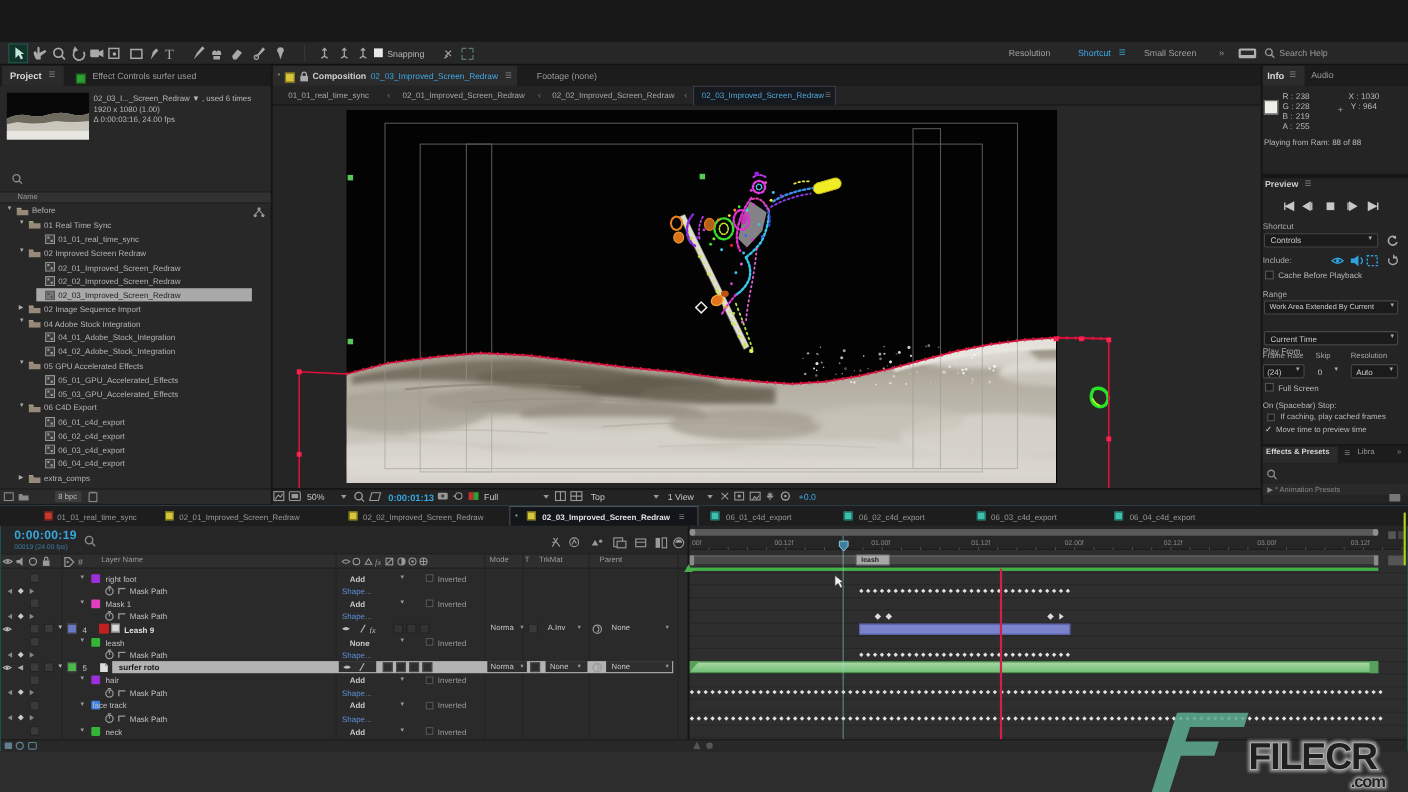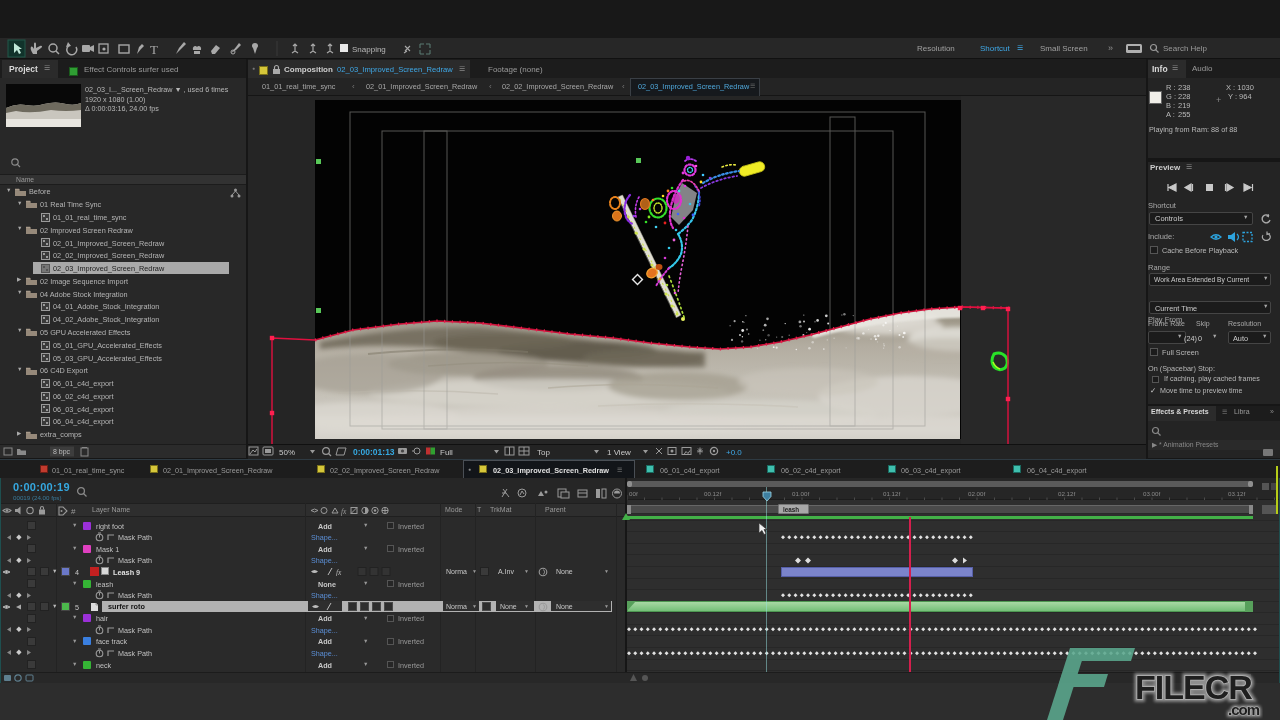--- a/index.html
+++ b/index.html
@@ -544,21 +544,21 @@
 <div class="t" style="left:1154px;top:275.5px;font-size:6.7px;color:#cccccc;font-weight:normal;">Work Area Extended By Current</div>
 <div class="t" style="left:1263px;top:275px;font-size:5.5px;color:#aaa;font-weight:normal;">▼</div>
 <div class="t" style="left:1148px;top:291px;font-size:7.5px;color:#a8a8a8;font-weight:normal;margin-top:24px;">Play From</div>
 <div class="ab" style="left:1149px;top:301px;width:122px;height:13px;background:#1b1b1b;border:1px solid #454545;border-radius:2px;"></div>
 <div class="t" style="left:1155px;top:303.5px;font-size:7.3px;color:#cccccc;font-weight:normal;">Current Time</div>
 <div class="t" style="left:1263px;top:303px;font-size:5.5px;color:#aaa;font-weight:normal;">▼</div>
 <div class="t" style="left:1148px;top:320px;font-size:7px;color:#a8a8a8;font-weight:normal;">Frame Rate</div>
 <div class="t" style="left:1196px;top:320px;font-size:7px;color:#a8a8a8;font-weight:normal;">Skip</div>
 <div class="t" style="left:1228px;top:320px;font-size:7px;color:#a8a8a8;font-weight:normal;">Resolution</div>
 <div class="ab" style="left:1148px;top:331px;width:38px;height:13px;background:#1b1b1b;border:1px solid #454545;border-radius:2px;"></div>
-<div class="t" style="left:1152px;top:333.5px;font-size:7.3px;color:#cccccc;font-weight:normal;margin-left:32px;">(24)</div>
+<div class="t" style="left:1152px;top:333.5px;font-size:7.3px;color:#cccccc;font-weight:normal;">(24)</div>
 <div class="t" style="left:1177px;top:333px;font-size:5.5px;color:#aaa;font-weight:normal;">▼</div>
 <div class="t" style="left:1198px;top:333.5px;font-size:7.3px;color:#cccccc;font-weight:normal;">0</div>
 <div class="t" style="left:1212px;top:333px;font-size:5.5px;color:#aaa;font-weight:normal;">▼</div>
 <div class="ab" style="left:1228px;top:331px;width:43px;height:13px;background:#1b1b1b;border:1px solid #454545;border-radius:2px;"></div>
 <div class="t" style="left:1233px;top:333.5px;font-size:7.3px;color:#cccccc;font-weight:normal;">Auto</div>
 <div class="t" style="left:1262px;top:333px;font-size:5.5px;color:#aaa;font-weight:normal;">▼</div>
 <div class="ab" style="left:1150px;top:348px;width:8px;height:8px;background:#1b1b1b;border:1px solid #555;"></div>
 <div class="t" style="left:1162px;top:348px;font-size:7.3px;color:#b8b8b8;font-weight:normal;">Full Screen</div>
 <div class="t" style="left:1148px;top:364px;font-size:7.3px;color:#b8b8b8;font-weight:normal;">On (Spacebar) Stop:</div>
 <div class="ab" style="left:1152px;top:376px;width:7px;height:7px;background:#1b1b1b;border:1px solid #555;"></div>
@@ -823,21 +823,21 @@
       <line x1="3" y1="1" x2="6" y2="1" stroke="#9a9a9a"></line>
     </svg>
 <svg class="ab" style="left:107px;top:626.83px;" width="8" height="7">
       <path d="M1 6 L1 1 L7 1" fill="none" stroke="#9a9a9a" stroke-width="1.2"></path>
     </svg>
 <div class="t" style="left:118px;top:625.83px;font-size:7.2px;color:#c0c0c0;font-weight:normal;">Mask Path</div>
 <div class="t" style="left:311px;top:625.83px;font-size:7.2px;color:#5b8fd6;font-weight:normal;">Shape...</div>
 <div class="ab" style="left:27px;top:636.9000000000001px;width:9px;height:9px;background:#3a3a3a;border:1px solid #222;"></div>
 <div class="t" style="left:72px;top:637.6000000000001px;font-size:5.5px;color:#999;font-weight:normal;">▼</div>
 <div class="ab" style="left:83px;top:637.4000000000001px;width:8px;height:8px;background:#3a7fe0;border-radius:1px;"></div>
-<div class="t" style="left:96px;top:637.4000000000001px;font-size:7.2px;color:#c0c0c0;font-weight:normal;">face track</div>
+<div class="t" style="left:84px;top:637.4000000000001px;font-size:7.2px;color:#c0c0c0;font-weight:normal;">face track</div>
 <div class="t" style="left:318px;top:637.4000000000001px;font-size:7.2px;color:#c8c8c8;font-weight:bold;">Add</div>
 <div class="t" style="left:363px;top:637.9000000000001px;font-size:5.5px;color:#999;font-weight:normal;">▼</div>
 <div class="ab" style="left:387px;top:637.9000000000001px;width:7px;height:7px;background:#262626;border:1px solid #555;"></div>
 <div class="t" style="left:398px;top:637.4000000000001px;font-size:7.2px;color:#9a9a9a;font-weight:normal;">Inverted</div>
 <svg class="ab" style="left:6px;top:649.47px;" width="26" height="7" viewBox="0 0 26 7">
       <path d="M1 3.5 l4 -2.5 v5 Z" fill="#888"></path>
       <rect x="11" y="1.3" width="3.8" height="3.8" fill="#ccc" transform="rotate(45 12.9 3.2)"></rect>
       <path d="M25 3.5 l-4 -2.5 v5 Z" fill="#888"></path>
     </svg>
 <svg class="ab" style="left:95px;top:647.97px;" width="9" height="10">

